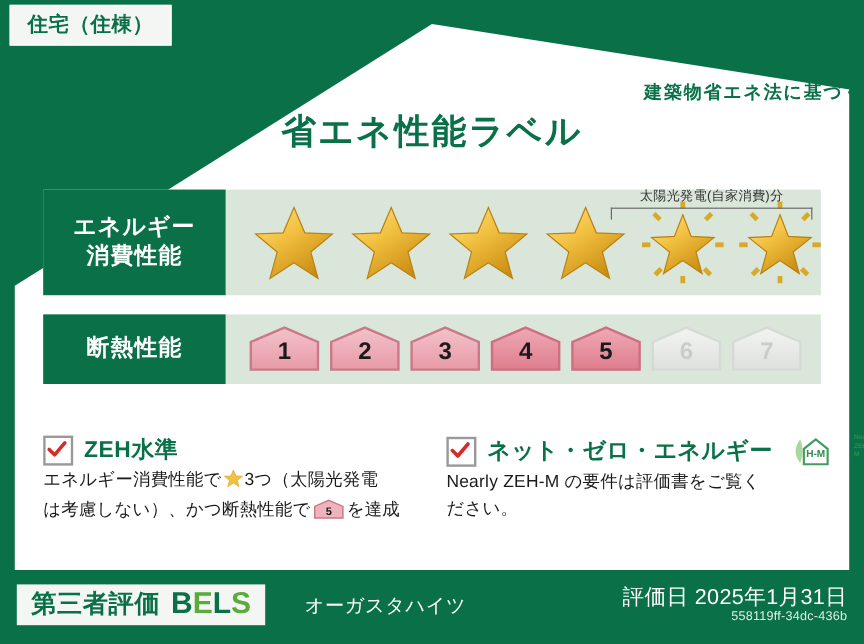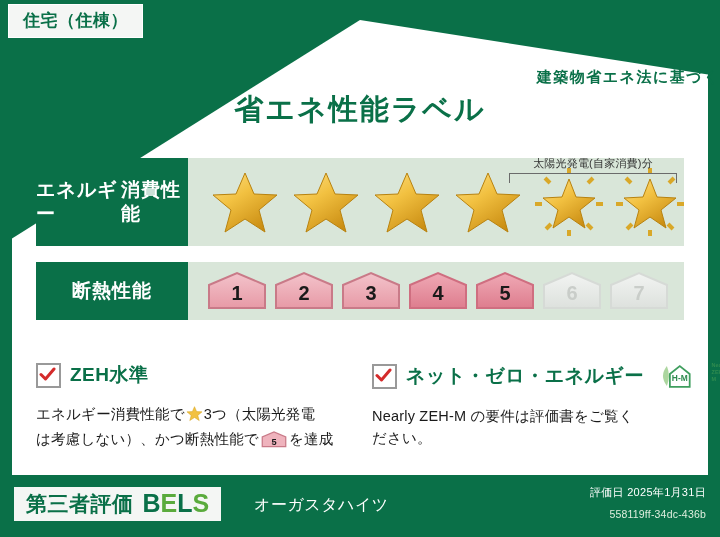--- a/index.html
+++ b/index.html
@@ -109,21 +109,21 @@
   .perf-row.energy { height: 88px; }
   .perf-row.insul  { height: 58px; margin-top: 16px; }
 
   .perf-key {
     width: 152px;
     flex: 0 0 152px;
     background: #0a7048;
     color: #ffffff;
     font-weight: bold;
     display: flex;
-    flex-direction: row;
+    flex-direction: column;
     align-items: center;
     justify-content: center;
     line-height: 1.25;
     font-size: 19px;
     letter-spacing: 1px;
   }
   .perf-row.insul .perf-key { font-size: 19px; }
 
   .perf-val {
     flex: 1 1 auto;
@@ -231,21 +231,21 @@
     width: 650px;
     display: flex;
     gap: 22px;
     z-index: 5;
   }
   .crit-col { width: 314px; }
   .crit-head {
     display: flex;
     align-items: center;
     gap: 9px;
-    margin-bottom: 15px;
+    margin-bottom: 1px;
   }
   .chk {
     width: 21px;
     height: 21px;
     border: 2px solid #999999;
     background: #ffffff;
     position: relative;
     flex: 0 0 21px;
   }
   .chk svg { position: absolute; left: 1px; top: 1px; }
@@ -314,21 +314,21 @@
     top: 18px;
     color: #ffffff;
     font-size: 16px;
     letter-spacing: 0.5px;
   }
   .eval-date {
     position: absolute;
     right: 14px;
     top: 8px;
     color: #ffffff;
-    font-size: 11px;
+    font-size: 18px;
     text-align: right;
     letter-spacing: 0.3px;
   }
   .eval-id {
     position: absolute;
     right: 14px;
     top: 31px;
     color: #dfeede;
     font-size: 10.5px;
     text-align: right;

